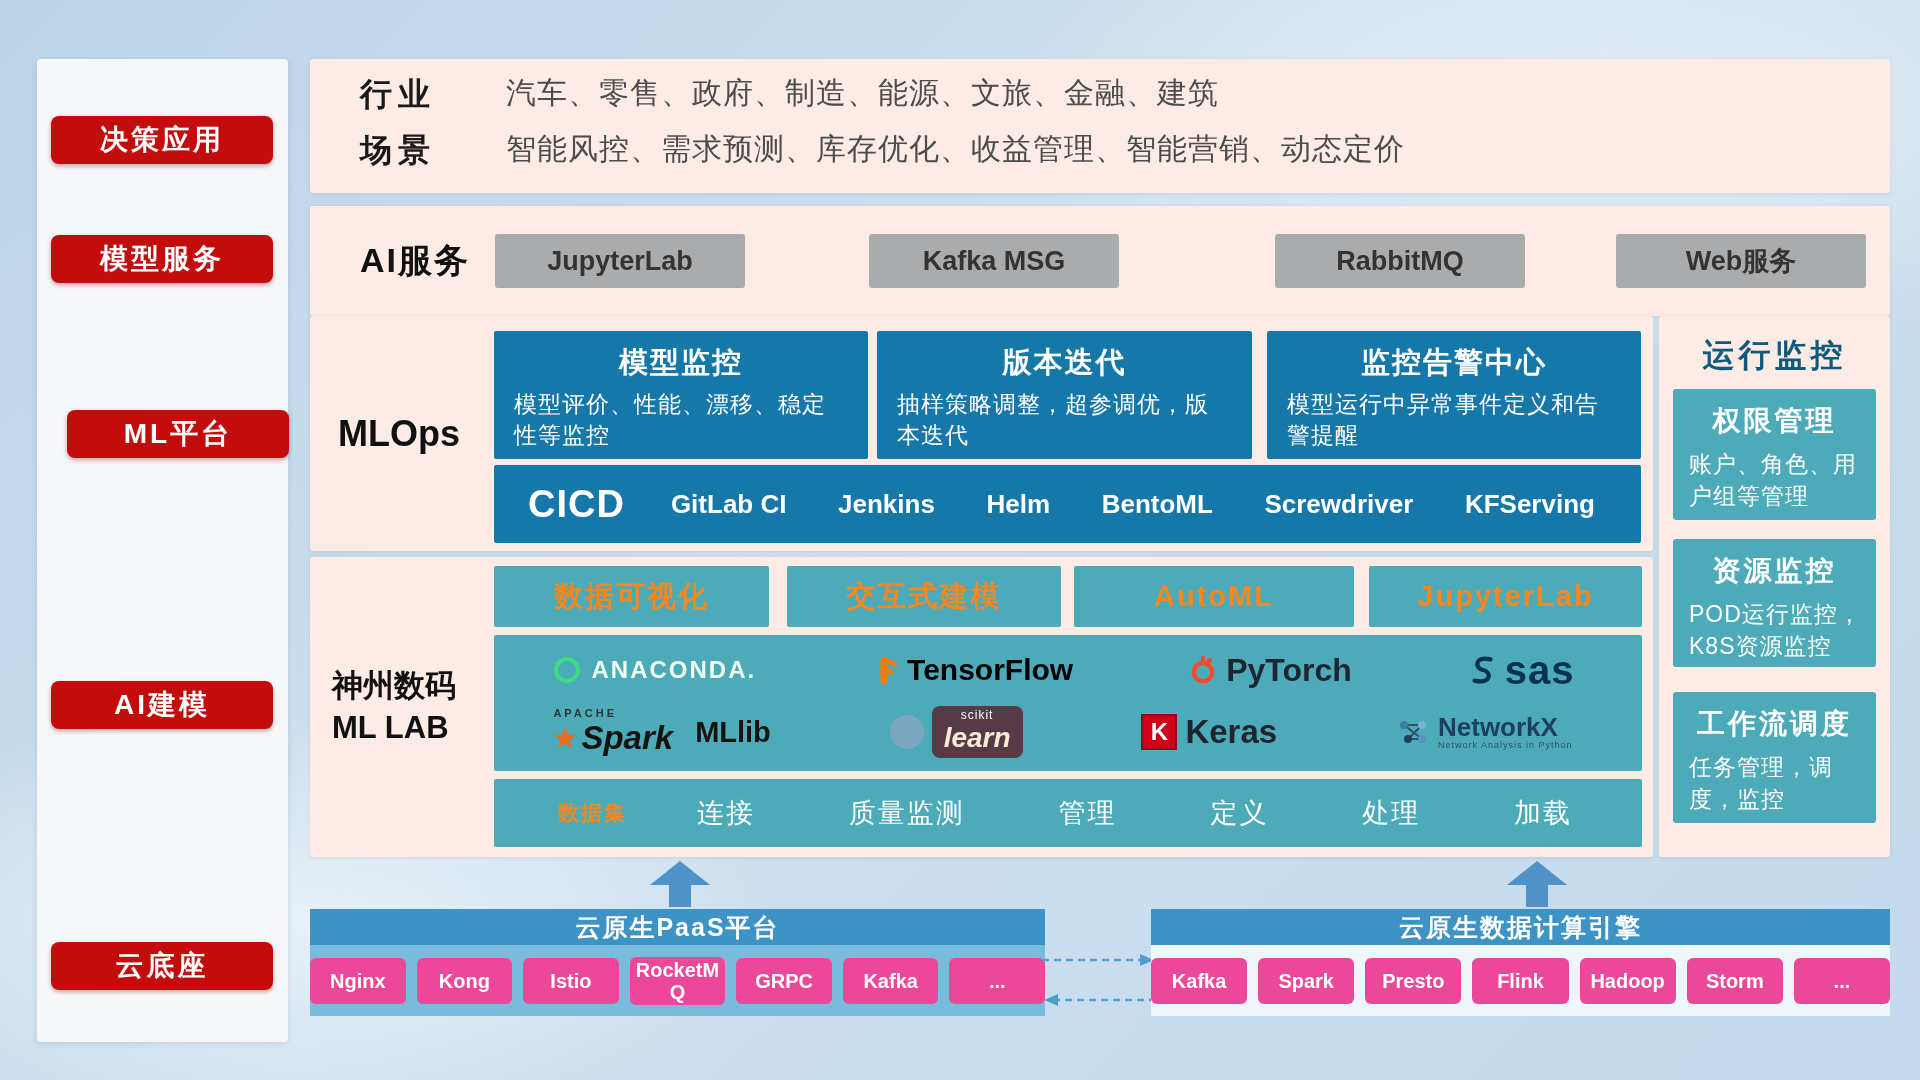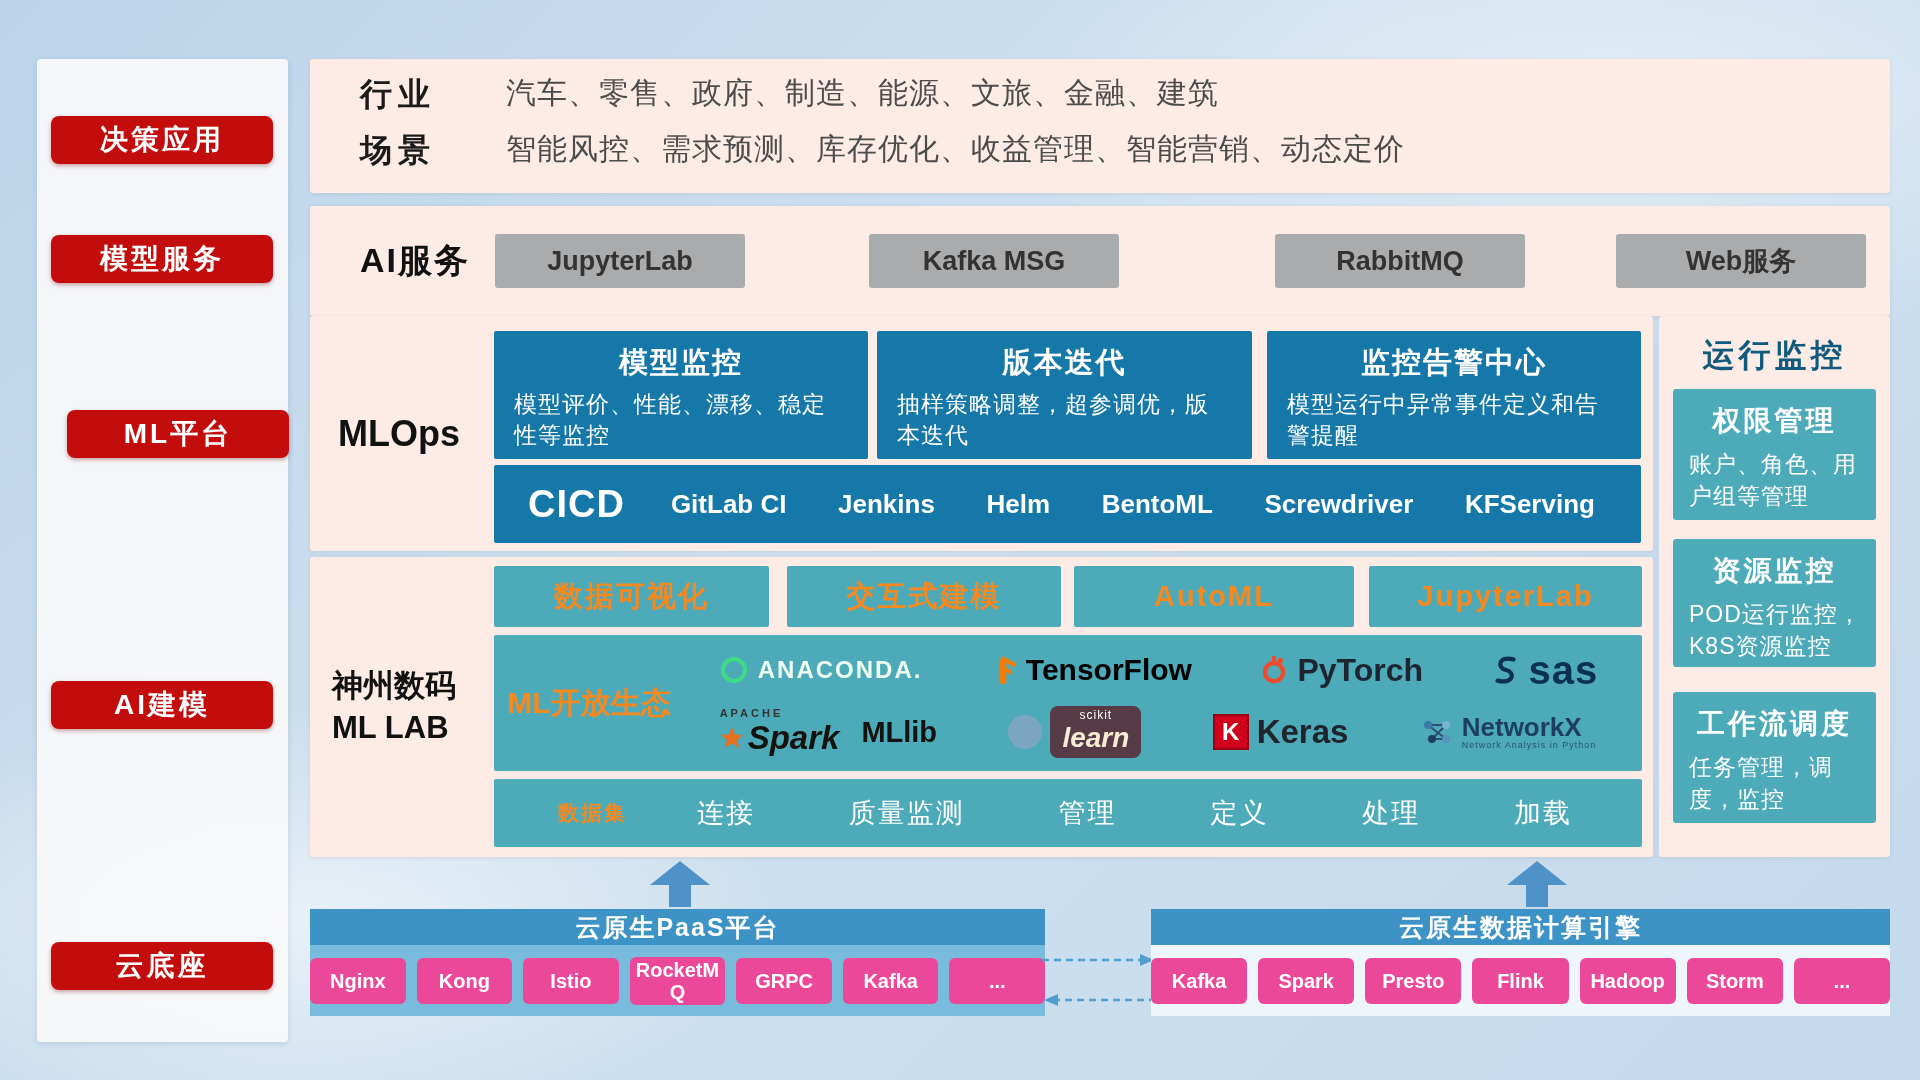--- a/index.html
+++ b/index.html
@@ -183,21 +183,20 @@
         <span>交互式建模</span>
       </div>
     <div class="teal feature-box" style="left:764px;width:280px;">
         <span>AutoML</span>
       </div>
     <div class="teal feature-box" style="left:1059px;width:273px;">
         <span>JupyterLab</span>
       </div>
 
     <div class="teal eco-box">
-      <div class="eco-label">ML开放生态</div>
       <div class="eco-logos">
         <div class="eco-row">
           <span class="logo">
             <svg width="32" height="32" viewBox="0 0 32 32">
                 <circle cx="16" cy="16" r="11" fill="none" stroke="#3ddc84" stroke-width="4"></circle>
               </svg>
             <span class="t-anaconda">ANACONDA.</span>
           </span>
           <span class="logo">
             <svg width="28" height="30" viewBox="0 0 24 26">

